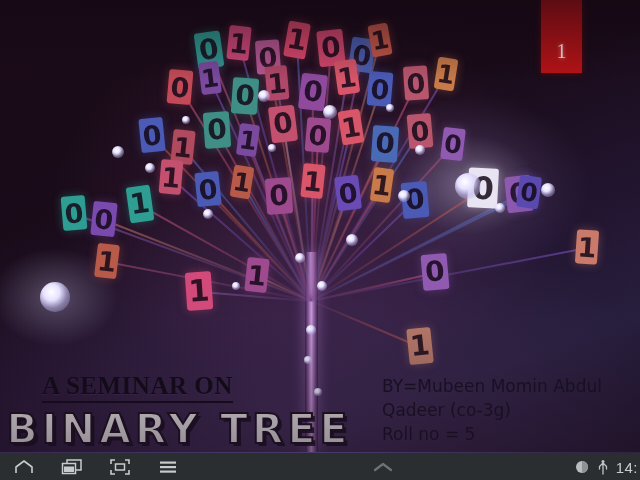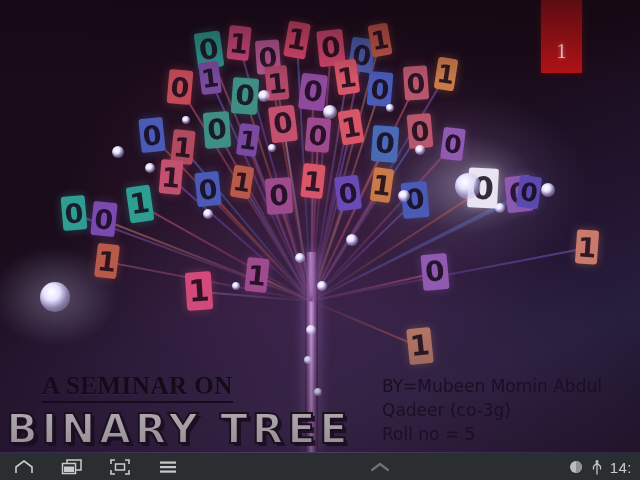--- a/index.html
+++ b/index.html
@@ -48,21 +48,21 @@
     padding-bottom:10px;text-shadow:0 0 4px rgba(255,160,160,.8);}
 
   
   #navbar{position:absolute;left:0;top:452px;width:640px;height:28px;background:#2b2e31;
     border-top:1px solid #3a3d40;display:flex;align-items:center;}
   #navbar::before{content:"";position:absolute;left:0;top:-1px;width:640px;height:1px;
     background:linear-gradient(90deg,#3a2a50,#4a3a6a,#2e2440);}
   .nav-left{display:flex;align-items:center;gap:0;}
   .nav-btn{width:48px;height:28px;display:flex;align-items:center;justify-content:center;}
   .nav-center{flex:1;display:flex;align-items:center;justify-content:center;}
-  .nav-right{display:flex;align-items:center;gap:7px;padding-right:8px;}
+  .nav-right{display:flex;align-items:center;gap:7px;padding-right:2px;}
   .sysicon{display:flex;align-items:center;justify-content:center;}
   .clock{font-family:"Liberation Sans",sans-serif;font-size:15px;color:#c9cccd;letter-spacing:.5px;}
   svg{display:block;}
 </style>
 </head>
 <body>
 
 <div id="app">
 
   <div id="slide">

